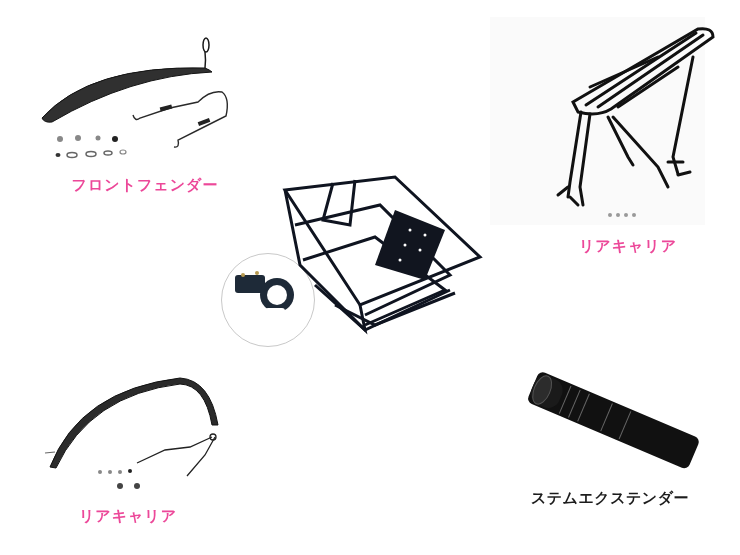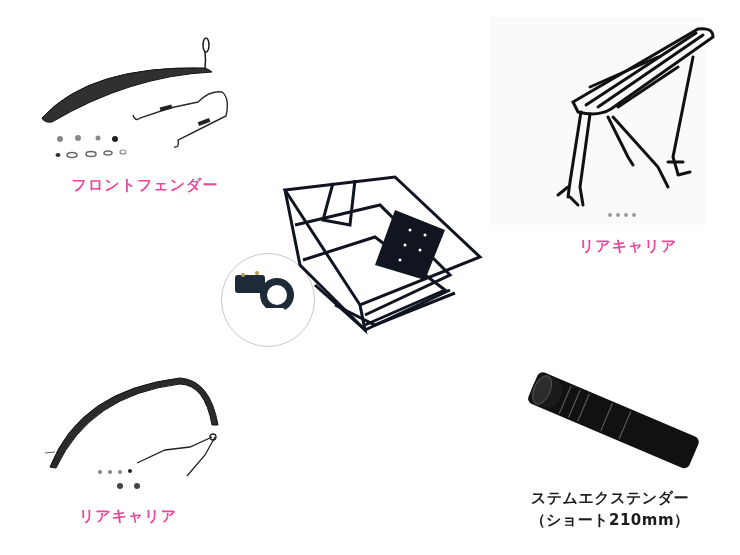--- a/index.html
+++ b/index.html
@@ -128,14 +128,13 @@
       <g stroke="#666" stroke-width="1" fill="none">
         <path d="M60,30 L60,60"></path>
           <path d="M70,30 L70,60"></path>
           <path d="M80,30 L80,60"></path>
           <path d="M105,30 L105,60"></path>
           <path d="M125,30 L125,60"></path>
       </g>
     </g>
   </svg>
   <div class="label2" style="left:5px;top:118px;width:210px;">ステムエクステンダー</div>
-  <div class="label2" style="left:5px;top:140px;width:210px;">（ショート210mm）</div>
 </div>
 
 </body></html>

